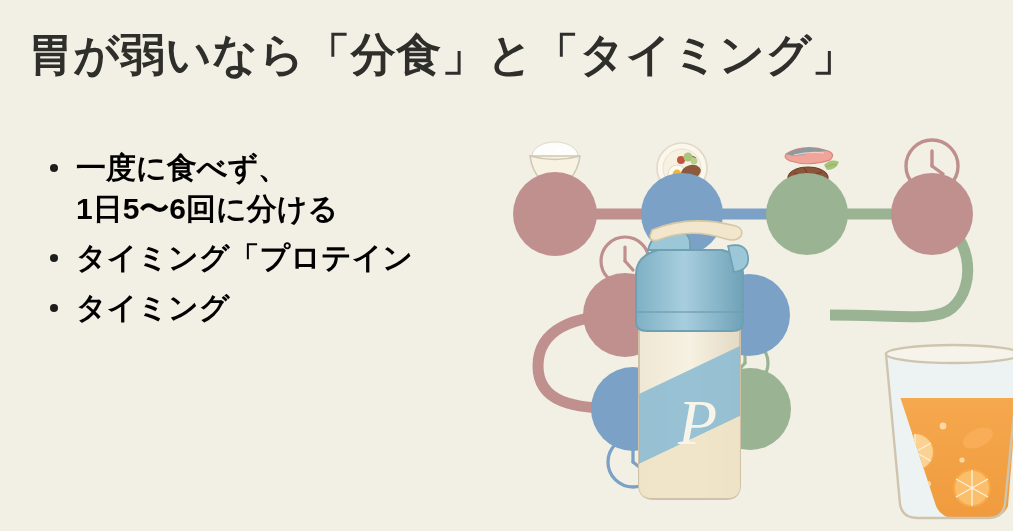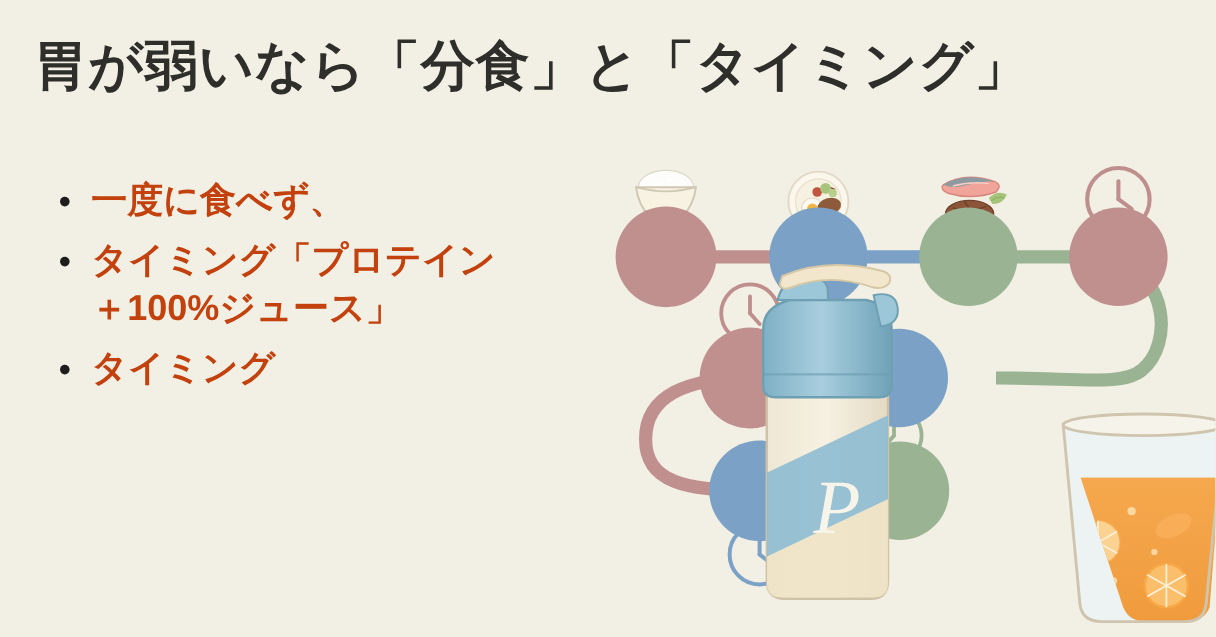--- a/index.html
+++ b/index.html
@@ -42,21 +42,21 @@
     margin: 0;
     padding: 0;
     list-style: none;
   }
   #bullets li {
     position: relative;
     padding-left: 36px;
     margin-bottom: 9px;
     font-size: 30px;
     font-weight: bold;
-    color: #c2410c;
+    color: #000000;
     line-height: 1.35;
   }
   #bullets li .dot {
     position: absolute;
     left: 10px;
     top: 16px;
     width: 8px;
     height: 8px;
     border-radius: 50%;
     background: #1d1d1b;
@@ -77,25 +77,25 @@
 <body style="background: rgb(242, 239, 228);">
 
 <div id="slide" style="background: rgb(242, 239, 228);">
 
   <div id="title">胃が弱いなら「分食」と「タイミング」</div>
 
   <ul id="bullets">
     <li>
       <span class="dot"></span>
       <span class="bline">一度に食べず、</span>
+      <span class="bline">1日5〜6回に分ける</span>
     </li>
     <li>
       <span class="dot"></span>
       <span class="bline">タイミング「プロテイン</span>
-      <span class="bline">＋100%ジュース」</span>
     </li>
     <li>
       <span class="dot"></span>
       <span class="bline">タイミング</span>
     </li>
   </ul>
 
   <div id="illus">
     <svg width="513" height="405" viewBox="0 0 513 405" xmlns="http://www.w3.org/2000/svg">
       <defs>

